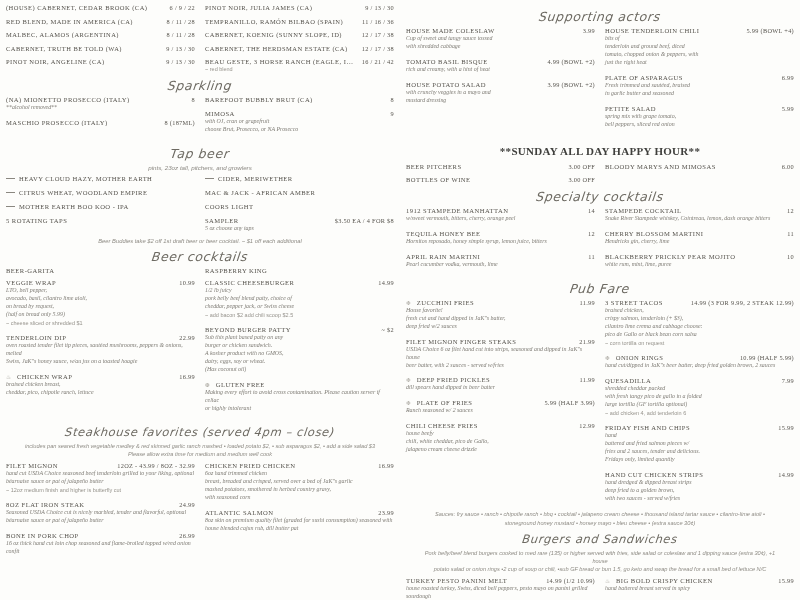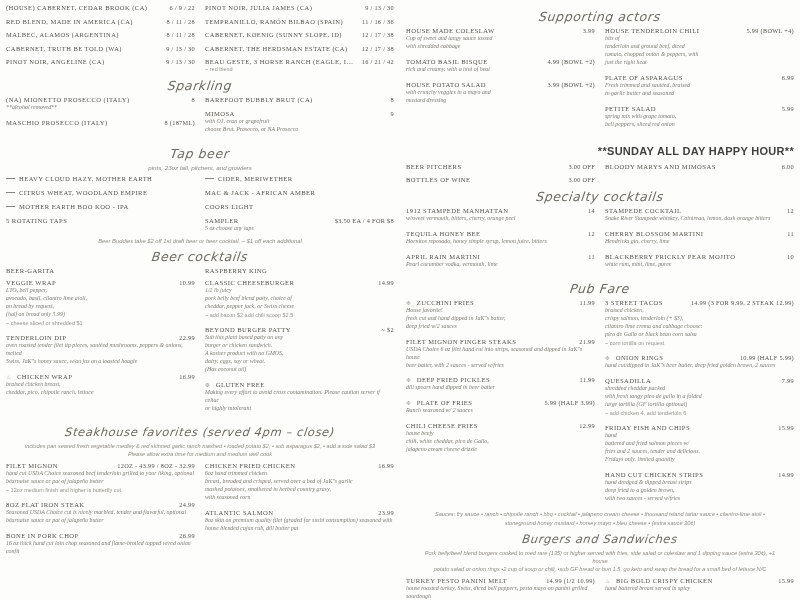--- a/index.html
+++ b/index.html
@@ -26,22 +26,22 @@
     margin:5px 0 3px 0;
     transform:skewX(-8deg);
     font-weight:400;
   }
   .script.sm{font-size:11.5px;}
   .subcap{
     text-align:center;font-size:6.2px;color:#8a8780;
     font-family:"Liberation Sans",sans-serif;font-style:italic;margin:0 0 4px 0;
   }
   .bigcap{
-    text-align:right;font-size:11px;font-weight:700;color:#3f3f3c;
-    font-family:Liberation Sans, sans-serif;letter-spacing:.3px;margin:9px 0 6px 0;
+    text-align:center;font-size:11px;font-weight:700;color:#3f3f3c;
+    font-family:Liberation Serif, serif;letter-spacing:.3px;margin:9px 0 6px 0;
   }
 
   
   .grid{display:flex;gap:10px;}
   .gcol{flex:1;min-width:0;}
 
   .row{display:flex;align-items:baseline;gap:4px;margin:0 0 1px 0;}
   .nm{
     font-size:6.6px;letter-spacing:.45px;color:#55524c;
     font-family:"Liberation Serif",serif;text-transform:uppercase;white-space:nowrap;

